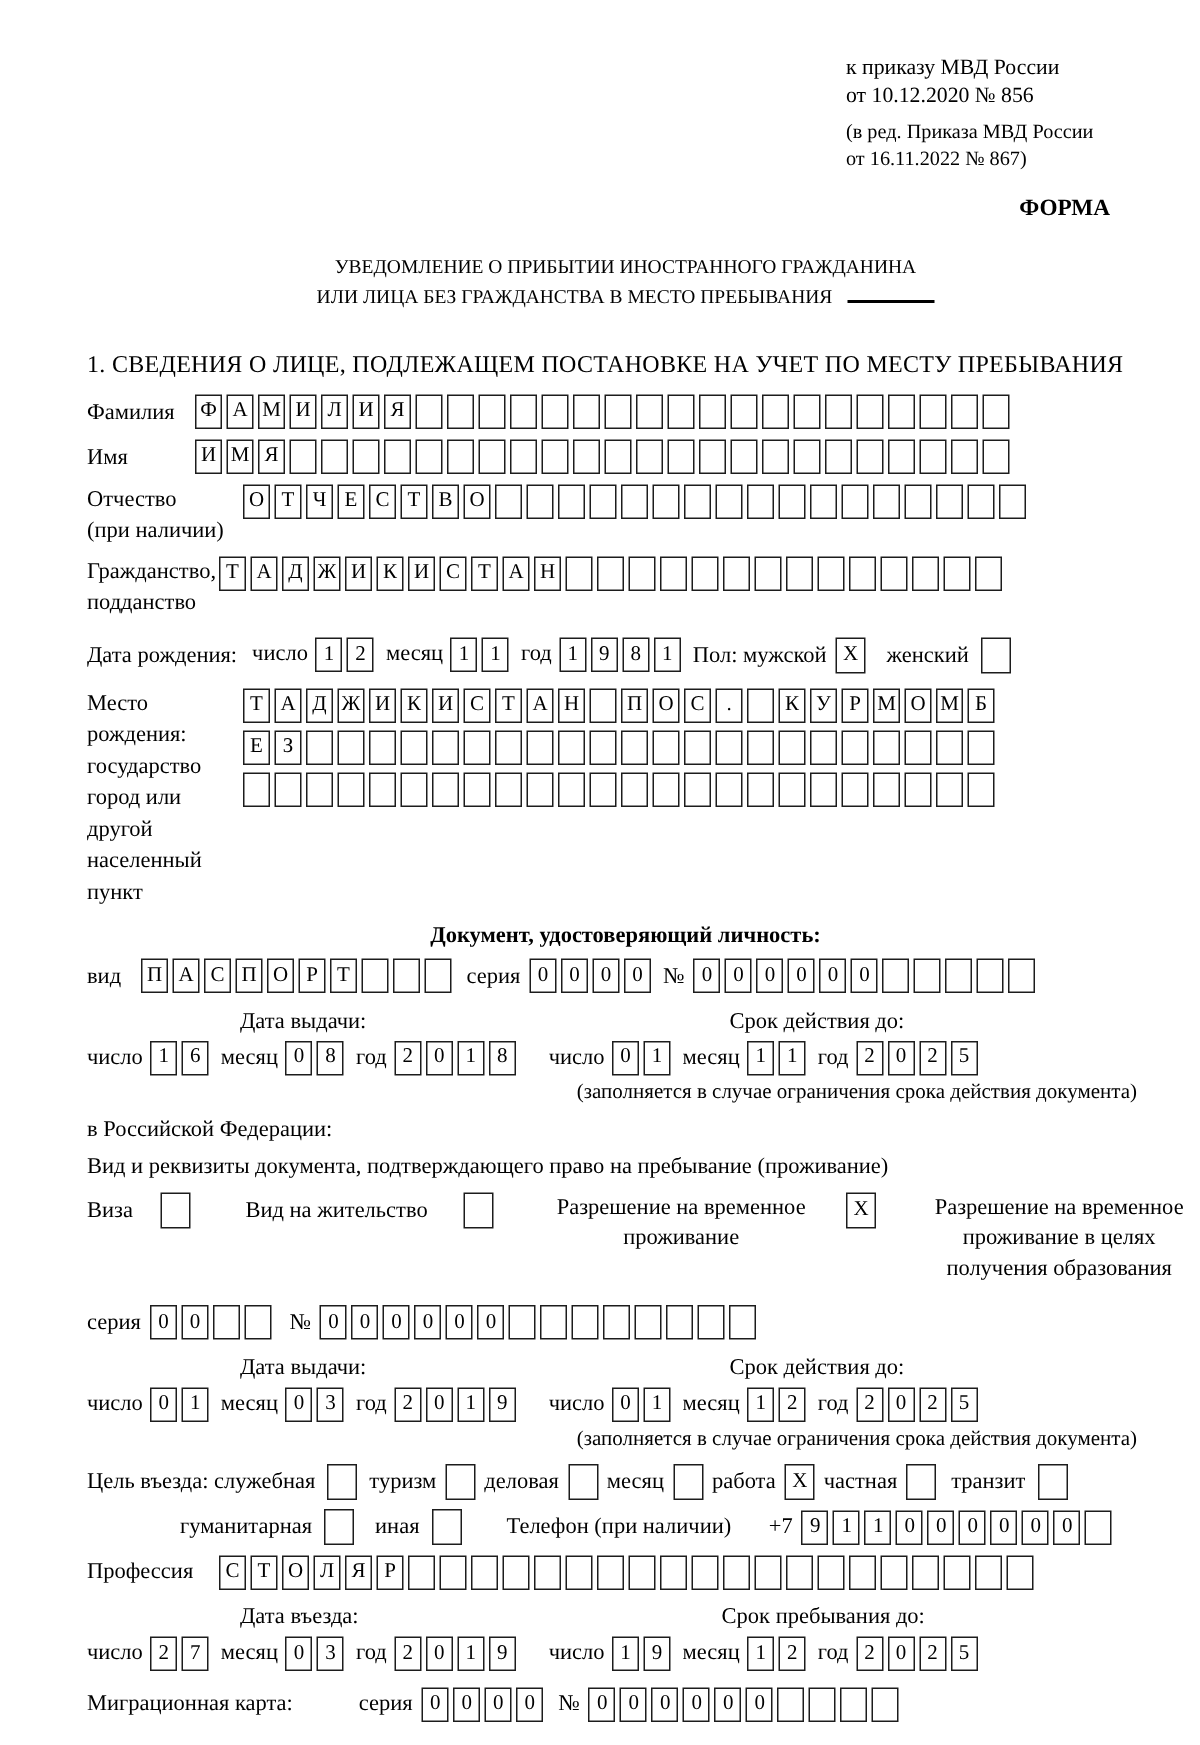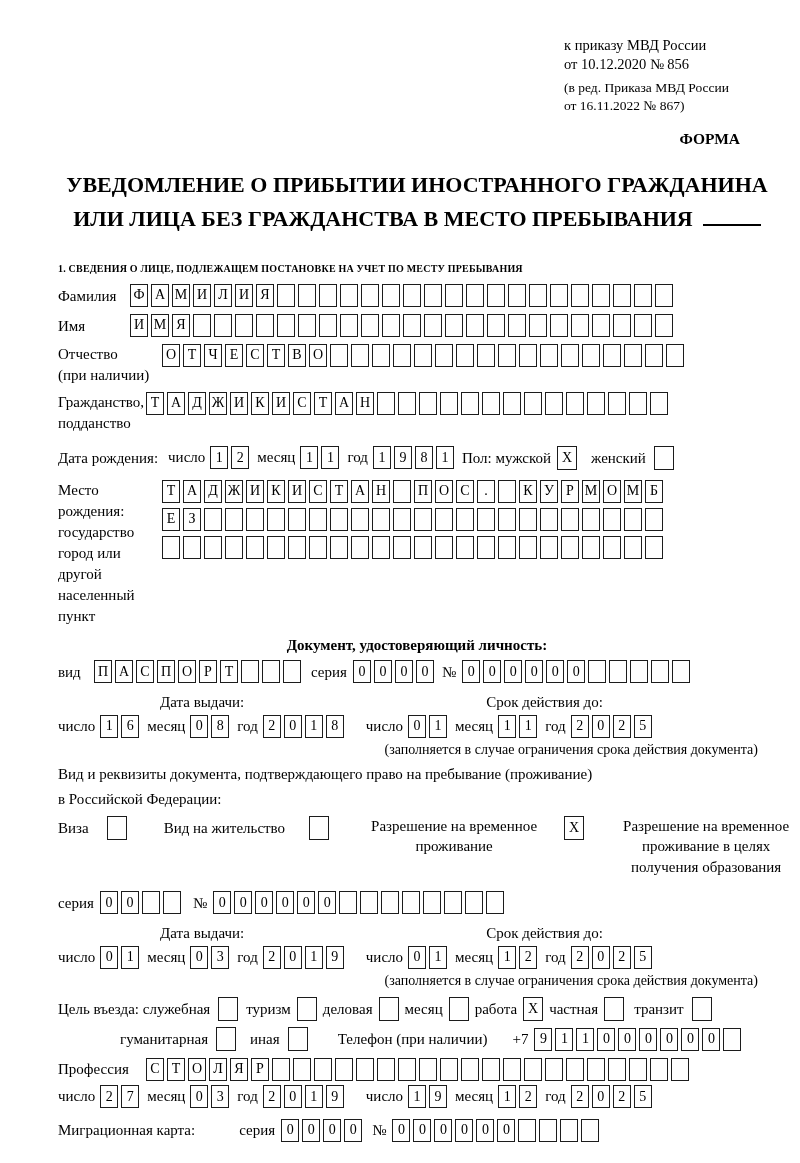--- a/index.html
+++ b/index.html
@@ -7,24 +7,24 @@
   body {
     width:800px; height:1163px; background:#ffffff; color:#000;
     font-family:"Liberation Serif", serif; font-size:15px;
   }
   .page { padding:36px 24px 0 58px; }
 
   .hdr { margin-left:506px; line-height:1.32; font-size:14.5px; }
   .hdr-small { font-size:13.5px; margin-top:5px; line-height:1.3; }
   .forma { text-align:right; padding-right:36px; font-weight:bold; margin-top:16px; font-size:15.5px; }
 
-  .title { text-align:center; font-weight:bold; font-size:22px; margin-top:20px; line-height:1.55; }
+  .title { text-align:center; font-weight:normal; font-size:13px; margin-top:20px; line-height:1.55; }
   .tunder { display:inline-block; width:58px; border-bottom:2px solid #000; margin-left:10px; }
 
-  .sect { font-weight:bold; margin-top:26px; margin-bottom:10px; font-size:10px; letter-spacing:.2px; }
+  .sect { font-weight:normal; margin-top:26px; margin-bottom:10px; font-size:16px; letter-spacing:.2px; }
 
   .row { display:flex; align-items:flex-start; margin-top:6px; }
   .rowc { display:flex; align-items:center; margin-top:6px; }
   .lbl { line-height:24px; white-space:nowrap; }
   .lblcol { flex-shrink:0; line-height:21px; }
   .pre { white-space:pre-line; }
   .note { font-size:14px; line-height:1.25; }
 
   .w72 { width:72px; flex-shrink:0; }
   .w88 { width:88px; flex-shrink:0; }
@@ -412,22 +412,22 @@
           <span class="cell">2</span>
           <span class="cell">0</span>
           <span class="cell">2</span>
           <span class="cell">5</span>
         </span>
     </span>
   </div>
 
   <div class="note rnote">(заполняется в случае ограничения срока действия документа)</div>
 
+  <div class="row" style="margin-top:8px;">в Российской Федерации:</div>
   <div class="row" style="margin-top:8px;">Вид и реквизиты документа, подтверждающего право на пребывание (проживание)</div>
-  <div class="row" style="margin-top:8px;">в Российской Федерации:</div>
 
   <div class="row" style="margin-top:8px;gap:12px;">
     <span class="lbl">Виза</span>
     <span class="cbox ml6"></span>
     <span class="lbl ml25">Вид на жительство</span>
     <span class="cbox ml12"></span>
     <span class="permtxt pre ml25" style="width:176px;">Разрешение на временное
 проживание</span>
     <span class="cbox ml10">X</span>
     <span class="permtxt pre ml25" style="width:170px;">Разрешение на временное
@@ -574,20 +574,24 @@
         <span class="cell"></span>
         <span class="cell"></span>
         <span class="cell"></span>
         <span class="cell"></span>
         <span class="cell"></span>
         <span class="cell"></span>
         <span class="cell"></span>
       </span>
   </div>
 
+  <div class="row doclbls">
+    <span class="l1">Дата въезда:</span>
+    <span class="l2">Срок пребывания до:</span>
+  </div>
 
   <div class="rowc" style="margin-top:4px;">
     <span class="dg">
       <span class="dlbl">число</span>
       <span class="cells">
           <span class="cell">2</span>
           <span class="cell">7</span>
         </span>
       <span class="dlbl gap">месяц</span>
       <span class="cells">

